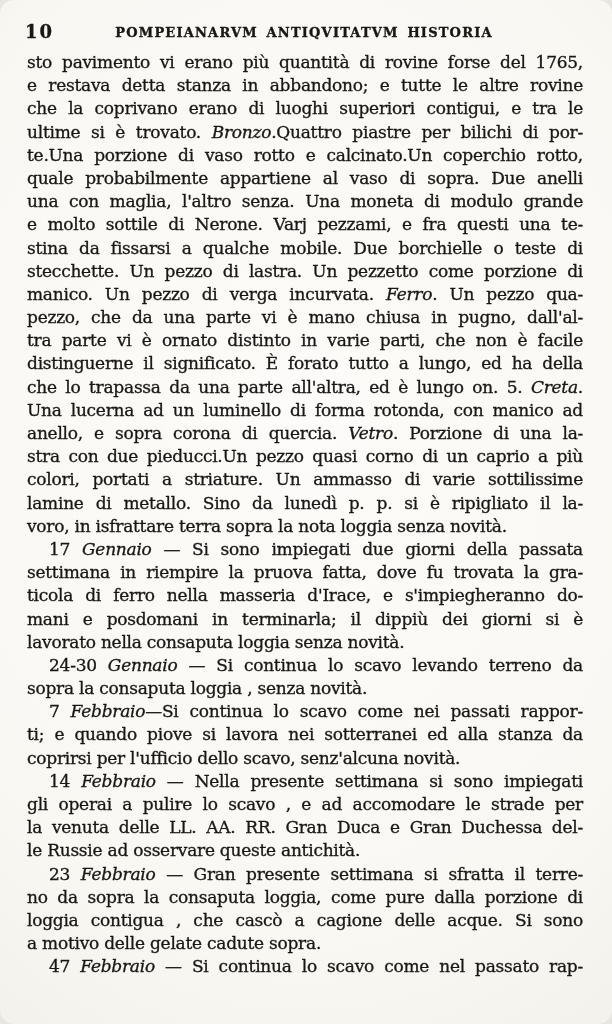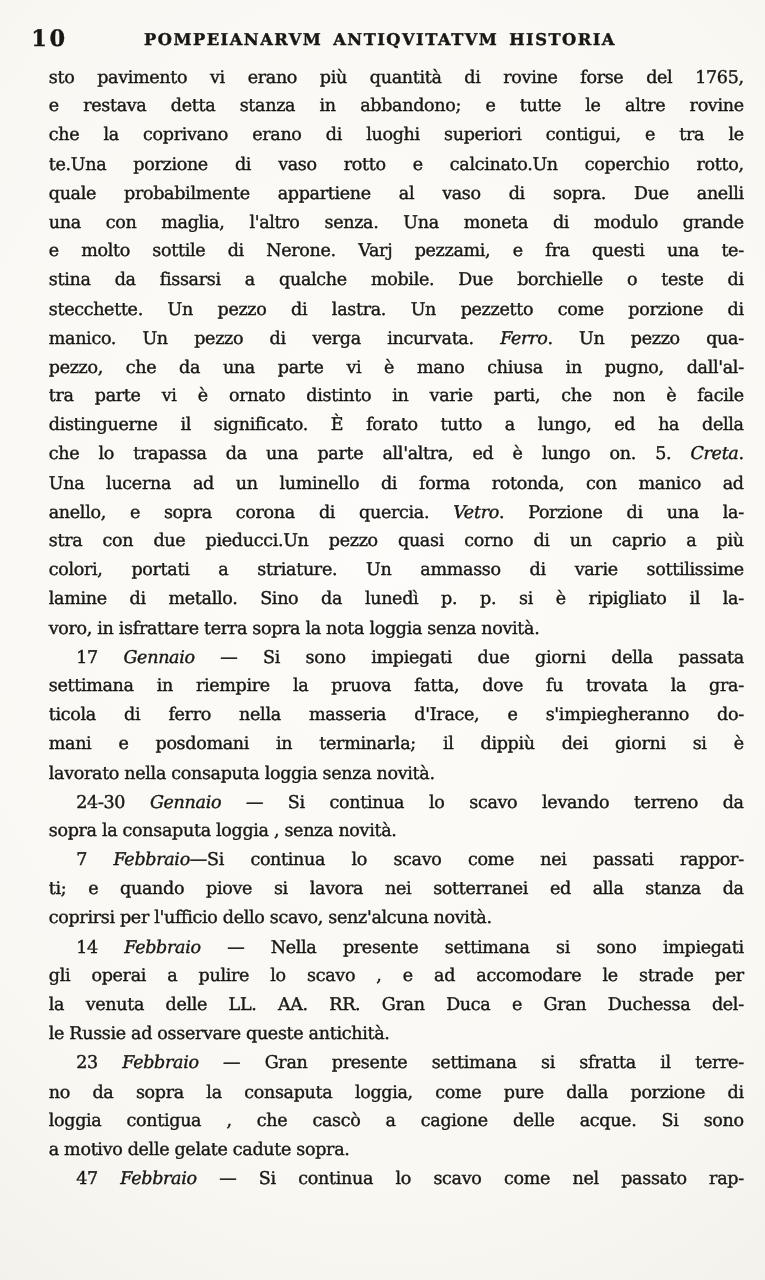--- a/index.html
+++ b/index.html
@@ -11,20 +11,21 @@
     position: relative;
     width: 612px;
     height: 1024px;
     margin: 0 auto;
     overflow: hidden;
     background: var(--paper, #faf8f3);
     background-image: radial-gradient(ellipse 120% 90% at 50% 42%,
       rgba(255,255,255,0.55) 0%, rgba(255,255,255,0) 55%, rgba(120,112,95,0.10) 100%);
     color: var(--ink, #191715);
     font-family: "DejaVu Serif", "Liberation Serif", serif;
+    border-radius: 14px;
   }
   
   #running-head {
     position: absolute;
     top: 20px;
     left: 25px;
     right: 29px;
     height: 24px;
   }
   #page-number {
@@ -45,23 +46,23 @@
     font-size: 13px;
     font-weight: bold;
     letter-spacing: 1.2px;
     word-spacing: 3px;
     -webkit-text-stroke: 0.35px var(--ink, #191715);
   }
   
   #text-block {
     position: absolute;
     top: 51px;
-    left: 39px;
+    left: 27px;
     width: 556px;
-    font-size: 14px;
+    font-size: 17px;
     line-height: 23.2px;
     letter-spacing: -0.25px;
     -webkit-text-stroke: 0.32px var(--ink, #191715);
   }
   #text-block .line {
     text-align: justify;
     text-align-last: justify;
     white-space: normal;
     height: 23.2px;
     overflow: visible;
@@ -82,20 +83,21 @@
 <div id="page">
   <div id="running-head">
     <span id="page-number">10</span>
     <div id="head-title">POMPEIANARVM ANTIQVITATVM HISTORIA</div>
   </div>
 
   <div id="text-block">
       <div class="line"><span>sto pavimento vi erano più quantità di rovine forse del 1765,</span></div>
       <div class="line"><span>e restava detta stanza in abbandono; e tutte le altre rovine</span></div>
       <div class="line"><span>che la coprivano erano di luoghi superiori contigui, e tra le</span></div>
+      <div class="line"><span>ultime si è trovato. </span><span class="it">Bronzo</span><span>.Quattro piastre per bilichi di por-</span></div>
       <div class="line"><span>te.Una porzione di vaso rotto e calcinato.Un coperchio rotto,</span></div>
       <div class="line"><span>quale probabilmente appartiene al vaso di sopra. Due anelli</span></div>
       <div class="line"><span>una con maglia, l'altro senza. Una moneta di modulo grande</span></div>
       <div class="line"><span>e molto sottile di Nerone. Varj pezzami, e fra questi una te-</span></div>
       <div class="line"><span>stina da fissarsi a qualche mobile. Due borchielle o teste di</span></div>
       <div class="line"><span>stecchette. Un pezzo di lastra. Un pezzetto come porzione di</span></div>
       <div class="line"><span>manico. Un pezzo di verga incurvata. </span><span class="it">Ferro</span><span>. Un pezzo qua-</span></div>
       <div class="line"><span>pezzo, che da una parte vi è mano chiusa in pugno, dall'al-</span></div>
       <div class="line"><span>tra parte vi è ornato distinto in varie parti, che non è facile</span></div>
       <div class="line"><span>distinguerne il significato. È forato tutto a lungo, ed ha della</span></div>

